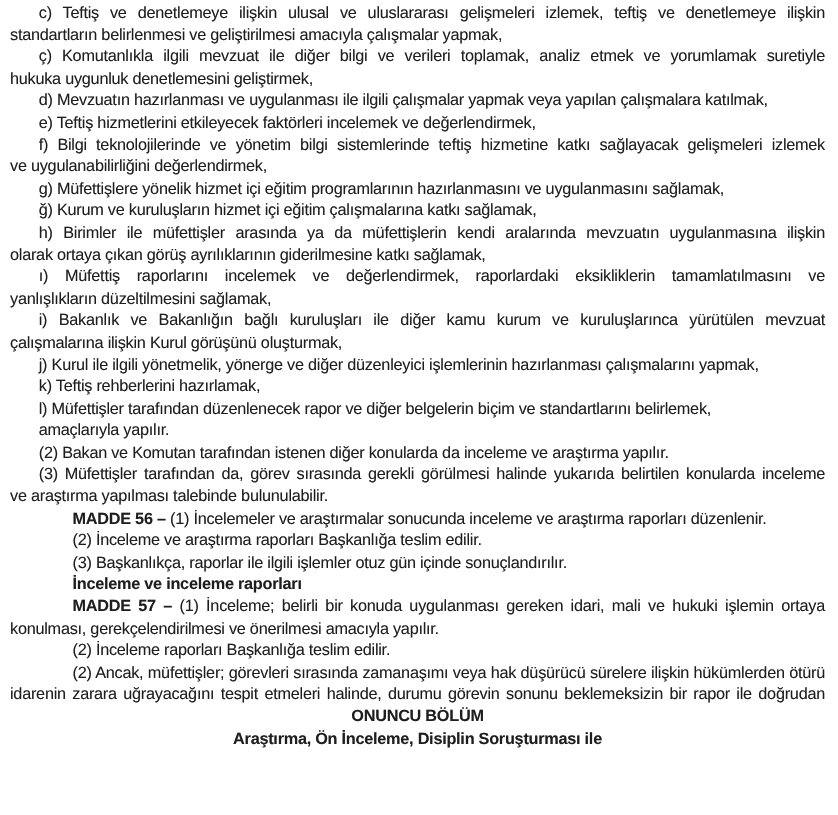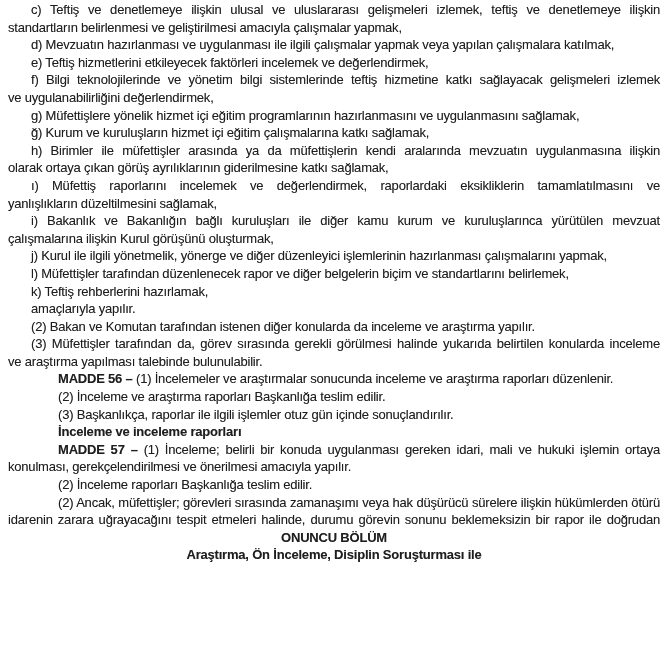--- a/index.html
+++ b/index.html
@@ -33,20 +33,24 @@
 </head>
 <body>
 
 <div class="page">
 
   <p class="para">
     <span class="ln first j">c) Teftiş ve denetlemeye ilişkin ulusal ve uluslararası gelişmeleri izlemek, teftiş ve denetlemeye ilişkin</span>
     <span class="ln last">standartların belirlenmesi ve geliştirilmesi amacıyla çalışmalar yapmak,</span>
   </p>
 
+  <p class="para">
+    <span class="ln first j">ç) Komutanlıkla ilgili mevzuat ile diğer bilgi ve verileri toplamak, analiz etmek ve yorumlamak suretiyle</span>
+    <span class="ln last">hukuka uygunluk denetlemesini geliştirmek,</span>
+  </p>
 
   <p class="para">
     <span class="ln first last">d) Mevzuatın hazırlanması ve uygulanması ile ilgili çalışmalar yapmak veya yapılan çalışmalara katılmak,</span>
   </p>
 
   <p class="para">
     <span class="ln first last">e) Teftiş hizmetlerini etkileyecek faktörleri incelemek ve değerlendirmek,</span>
   </p>
 
   <p class="para">
@@ -75,25 +79,25 @@
   <p class="para">
     <span class="ln first j">i) Bakanlık ve Bakanlığın bağlı kuruluşları ile diğer kamu kurum ve kuruluşlarınca yürütülen mevzuat</span>
     <span class="ln last">çalışmalarına ilişkin Kurul görüşünü oluşturmak,</span>
   </p>
 
   <p class="para">
     <span class="ln first last">j) Kurul ile ilgili yönetmelik, yönerge ve diğer düzenleyici işlemlerinin hazırlanması çalışmalarını yapmak,</span>
   </p>
 
   <p class="para">
-    <span class="ln first last">l) Müfettişler tarafından düzenlenecek rapor ve diğer belgelerin biçim ve standartlarını belirlemek,</span>
+    <span class="ln first last">k) Teftiş rehberlerini hazırlamak,</span>
   </p>
 
   <p class="para">
-    <span class="ln first last">k) Teftiş rehberlerini hazırlamak,</span>
+    <span class="ln first last">l) Müfettişler tarafından düzenlenecek rapor ve diğer belgelerin biçim ve standartlarını belirlemek,</span>
   </p>
 
   <p class="para">
     <span class="ln first last">amaçlarıyla yapılır.</span>
   </p>
 
   <p class="para">
     <span class="ln first last">(2) Bakan ve Komutan tarafından istenen diğer konularda da inceleme ve araştırma yapılır.</span>
   </p>
 

